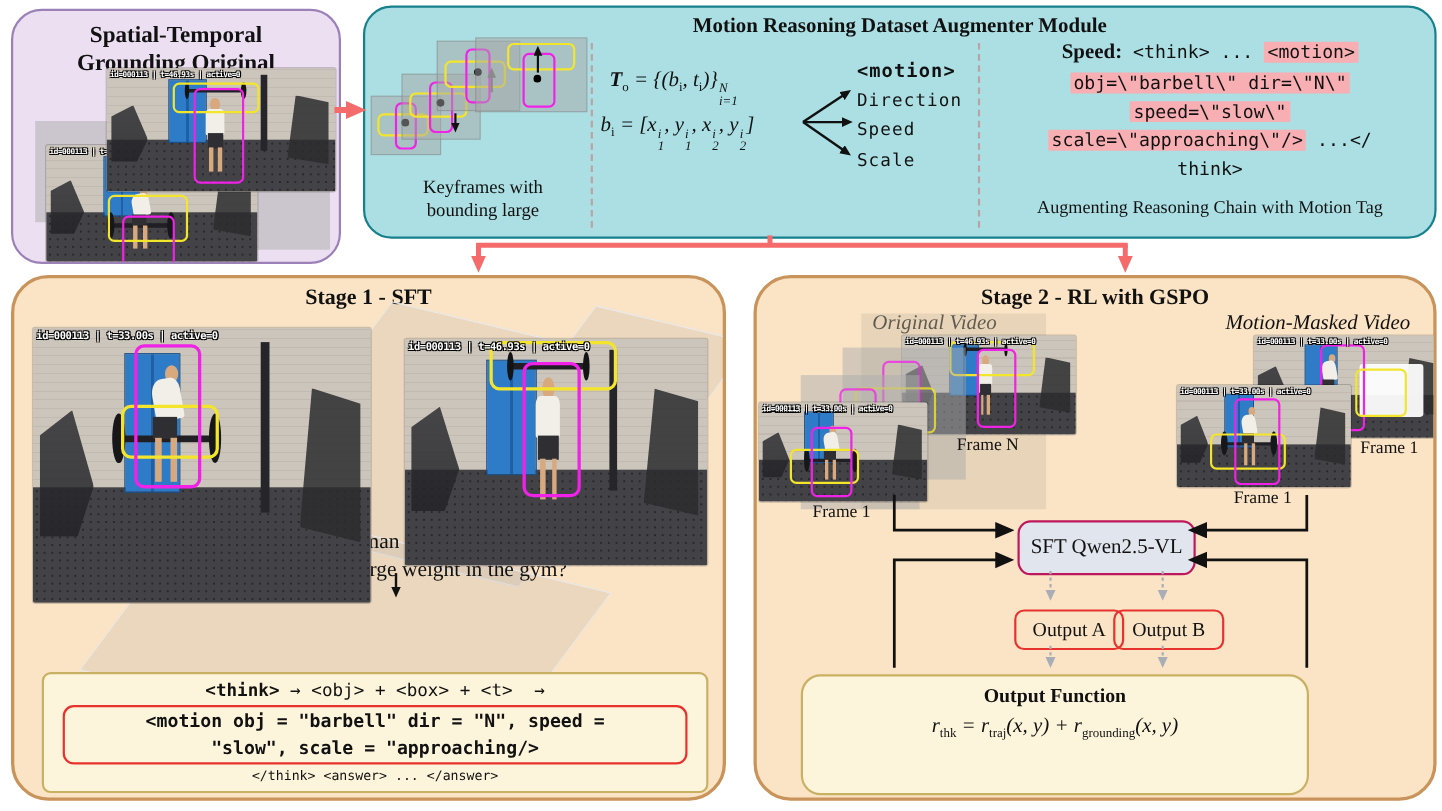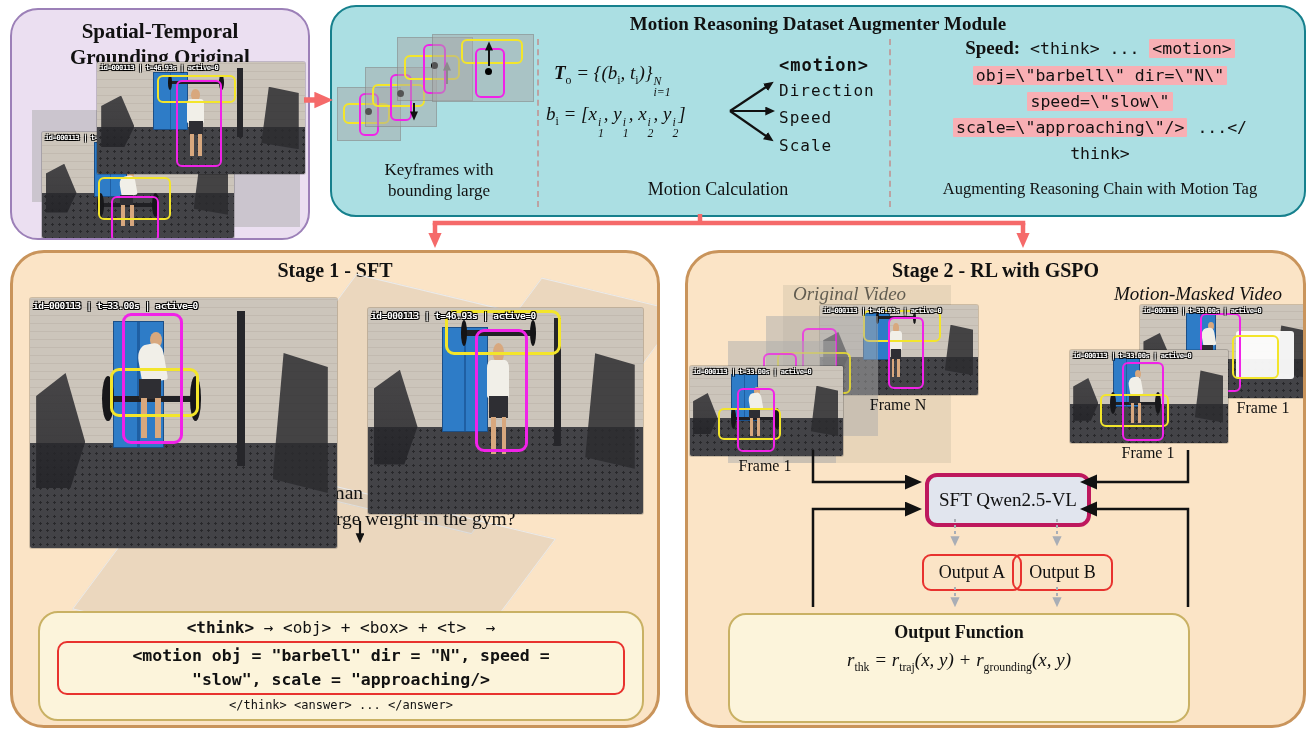--- a/index.html
+++ b/index.html
@@ -88,29 +88,29 @@
   .branch{position:absolute;font-size:16px;letter-spacing:1px;}
   .mcot{position:absolute;left:568px;top:26px;width:400px;text-align:center;font-size:16.5px;line-height:1.58;}
   .mcot .lbl{font-family:"Liberation Serif",serif;font-weight:bold;font-size:19px;}
   .acap{position:absolute;left:568px;top:172px;width:400px;text-align:center;font-size:16.5px;}
 
   
   .question{position:absolute;left:135px;top:227px;width:460px;text-align:center;font-size:19.5px;line-height:1.32;}
   .qicon{position:absolute;left:98px;top:229px;width:33px;height:33px;border:2.5px solid #1a1a1a;border-radius:50%;display:flex;align-items:center;justify-content:center;font-weight:bold;font-size:20px;box-sizing:border-box;}
   .qicon::after{content:"";position:absolute;right:-5px;bottom:-4px;width:11px;height:11px;background:#1a1a1a;clip-path:polygon(10% 0,100% 100%,100% 10%);}
   .qwenbox{position:absolute;left:285px;top:295px;width:130px;height:40px;background:#F7DCD3;border:2px solid #C86A52;border-radius:10px;display:flex;align-items:center;justify-content:center;font-size:19px;}
-  .thinkbox{position:absolute;left:25px;top:358px;width:606px;height:110px;background:#FCF4DB;border:2px solid #C9B164;border-radius:20px;box-sizing:border-box;padding:5px 10px;text-align:center;}
+  .thinkbox{position:absolute;left:25px;top:358px;width:606px;height:110px;background:#FCF4DB;border:2px solid #C9B164;border-radius:8px;box-sizing:border-box;padding:5px 10px;text-align:center;}
   .thinkbox .l1{font-size:16px;}
   .redbox{margin:4px auto 3px;width:552px;border:2px solid #E8322E;border-radius:10px;padding:1px 6px;font-weight:bold;font-size:16.5px;line-height:1.45;}
   .l3{font-weight:normal;font-size:12px;}
 
   
   .vidlbl{position:absolute;font-style:italic;font-size:19px;}
   .frlbl{position:absolute;font-size:16px;text-align:center;}
-  .sftbox{position:absolute;left:237px;top:220px;width:158px;height:46px;background:#E1E5EE;border:4px solid #be185d;border-radius:12px;display:flex;align-items:center;justify-content:center;font-size:19px;}
+  .sftbox{position:absolute;left:237px;top:220px;width:158px;height:46px;background:#E1E5EE;border:2px solid #be185d;border-radius:12px;display:flex;align-items:center;justify-content:center;font-size:19px;}
   .outbox{position:absolute;width:96px;height:33px;border:2px solid #E8322E;border-radius:9px;display:flex;align-items:center;justify-content:center;font-size:18px;background:transparent;}
   .rewbox{position:absolute;left:40px;top:360px;width:462px;height:110px;background:#FCF4DB;border:2px solid #C9B164;border-radius:18px;box-sizing:border-box;text-align:center;padding-top:7px;}
   .rewbox .rt{font-weight:bold;font-size:18px;}
   .rewbox .fm{display:block;margin-top:6px;}
 
   .wires{position:absolute;left:0;top:0;width:1311px;height:737px;z-index:10;pointer-events:none;}
 </style>
 </head>
 <body>
 
@@ -209,21 +209,20 @@
           <i>2</i>
         </span><span>, y</span><span class="ss">
           <i>i</i>
           <i>2</i>
         </span><span>]</span></div>
 
     <div class="branch mono" style="left:447px;top:48px;font-weight:bold;font-size:17px">&lt;motion&gt;</div>
     <div class="branch mono" style="left:447px;top:74px">Direction</div>
     <div class="branch mono" style="left:447px;top:101px">Speed</div>
     <div class="branch mono" style="left:447px;top:129px">Scale</div>
-    <div class="mcalc">Motion Calculation</div>
 
     <div class="mcot mono">
       <span class="lbl">Speed:</span>
       <span>&lt;think&gt; ...</span>
       <span class="hl">&lt;motion&gt;</span><br>
       <span class="hl">obj=\"barbell\" dir=\"N\"</span><br>
       <span class="hl">speed=\"slow\"</span><br>
       <span class="hl">scale=\"approaching\"/&gt;</span>
       <span>...&lt;/</span><br>
       <span>think&gt;</span>

